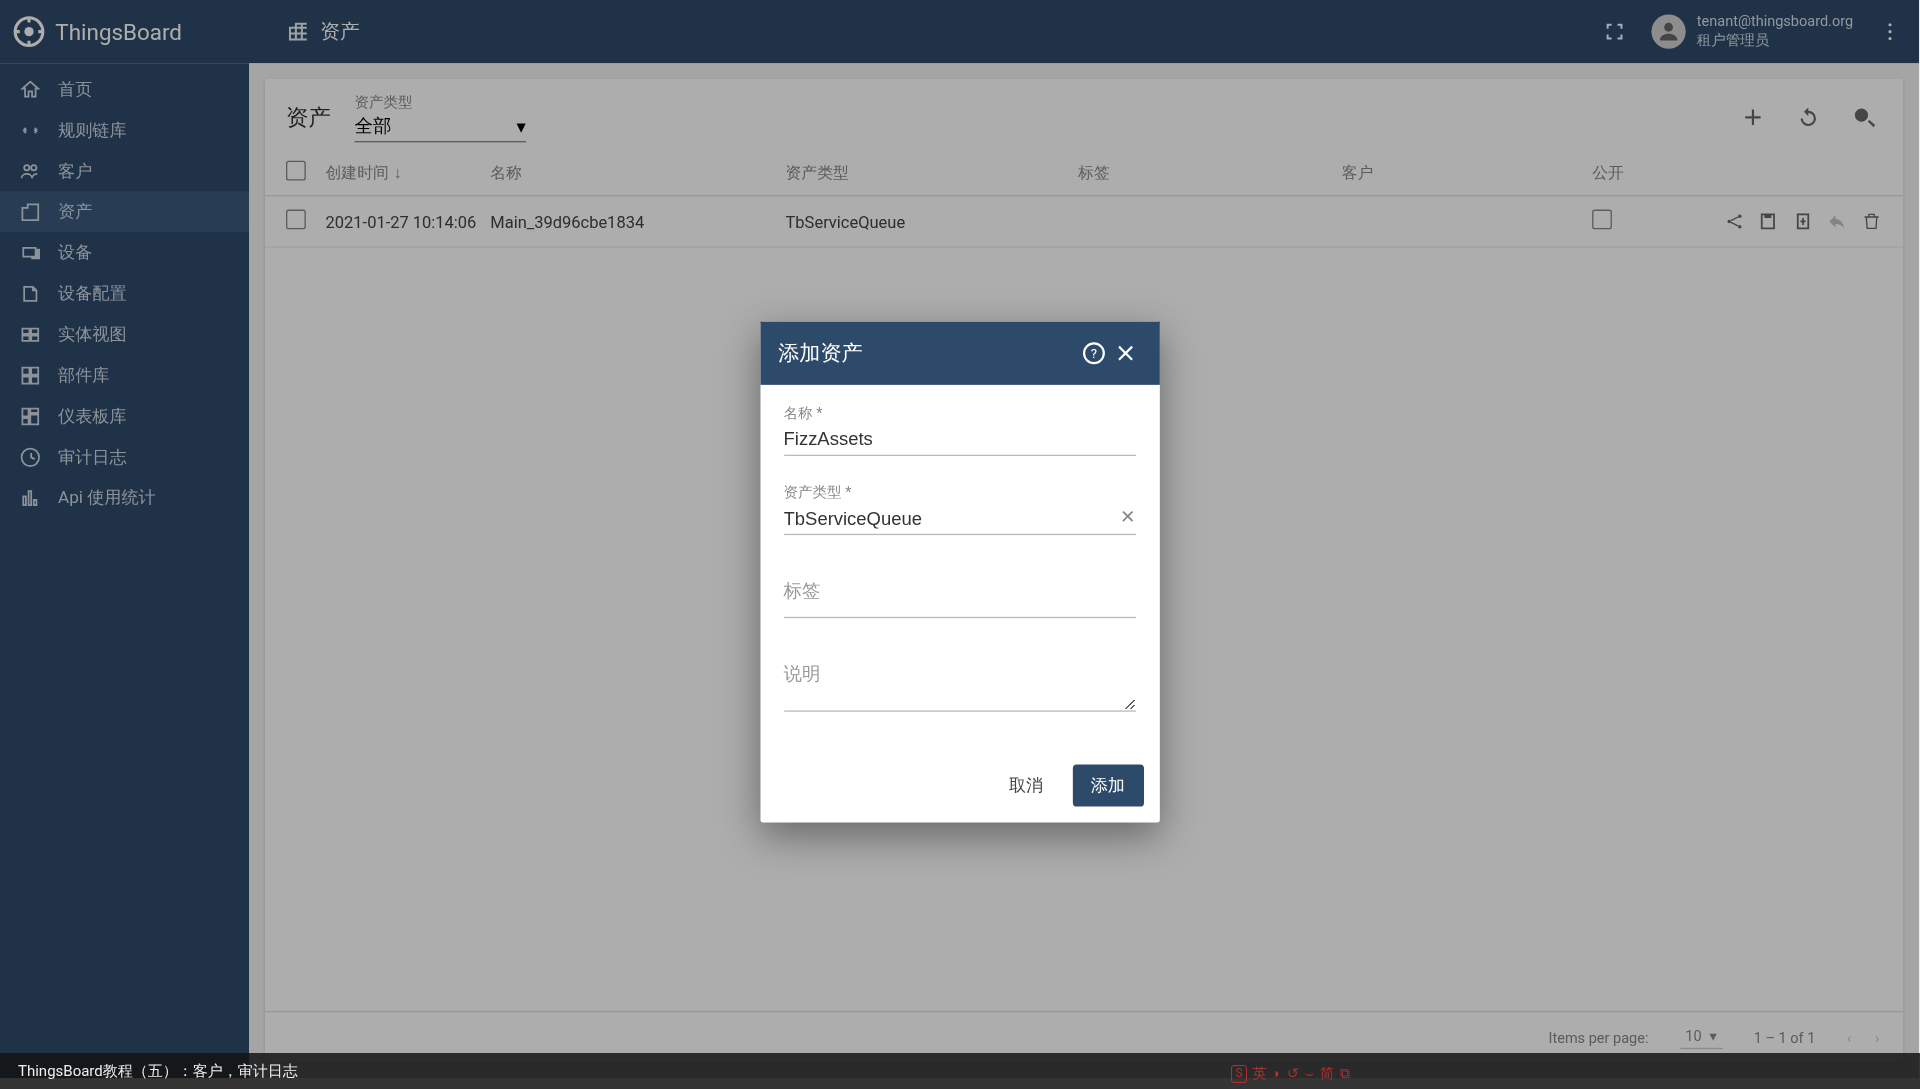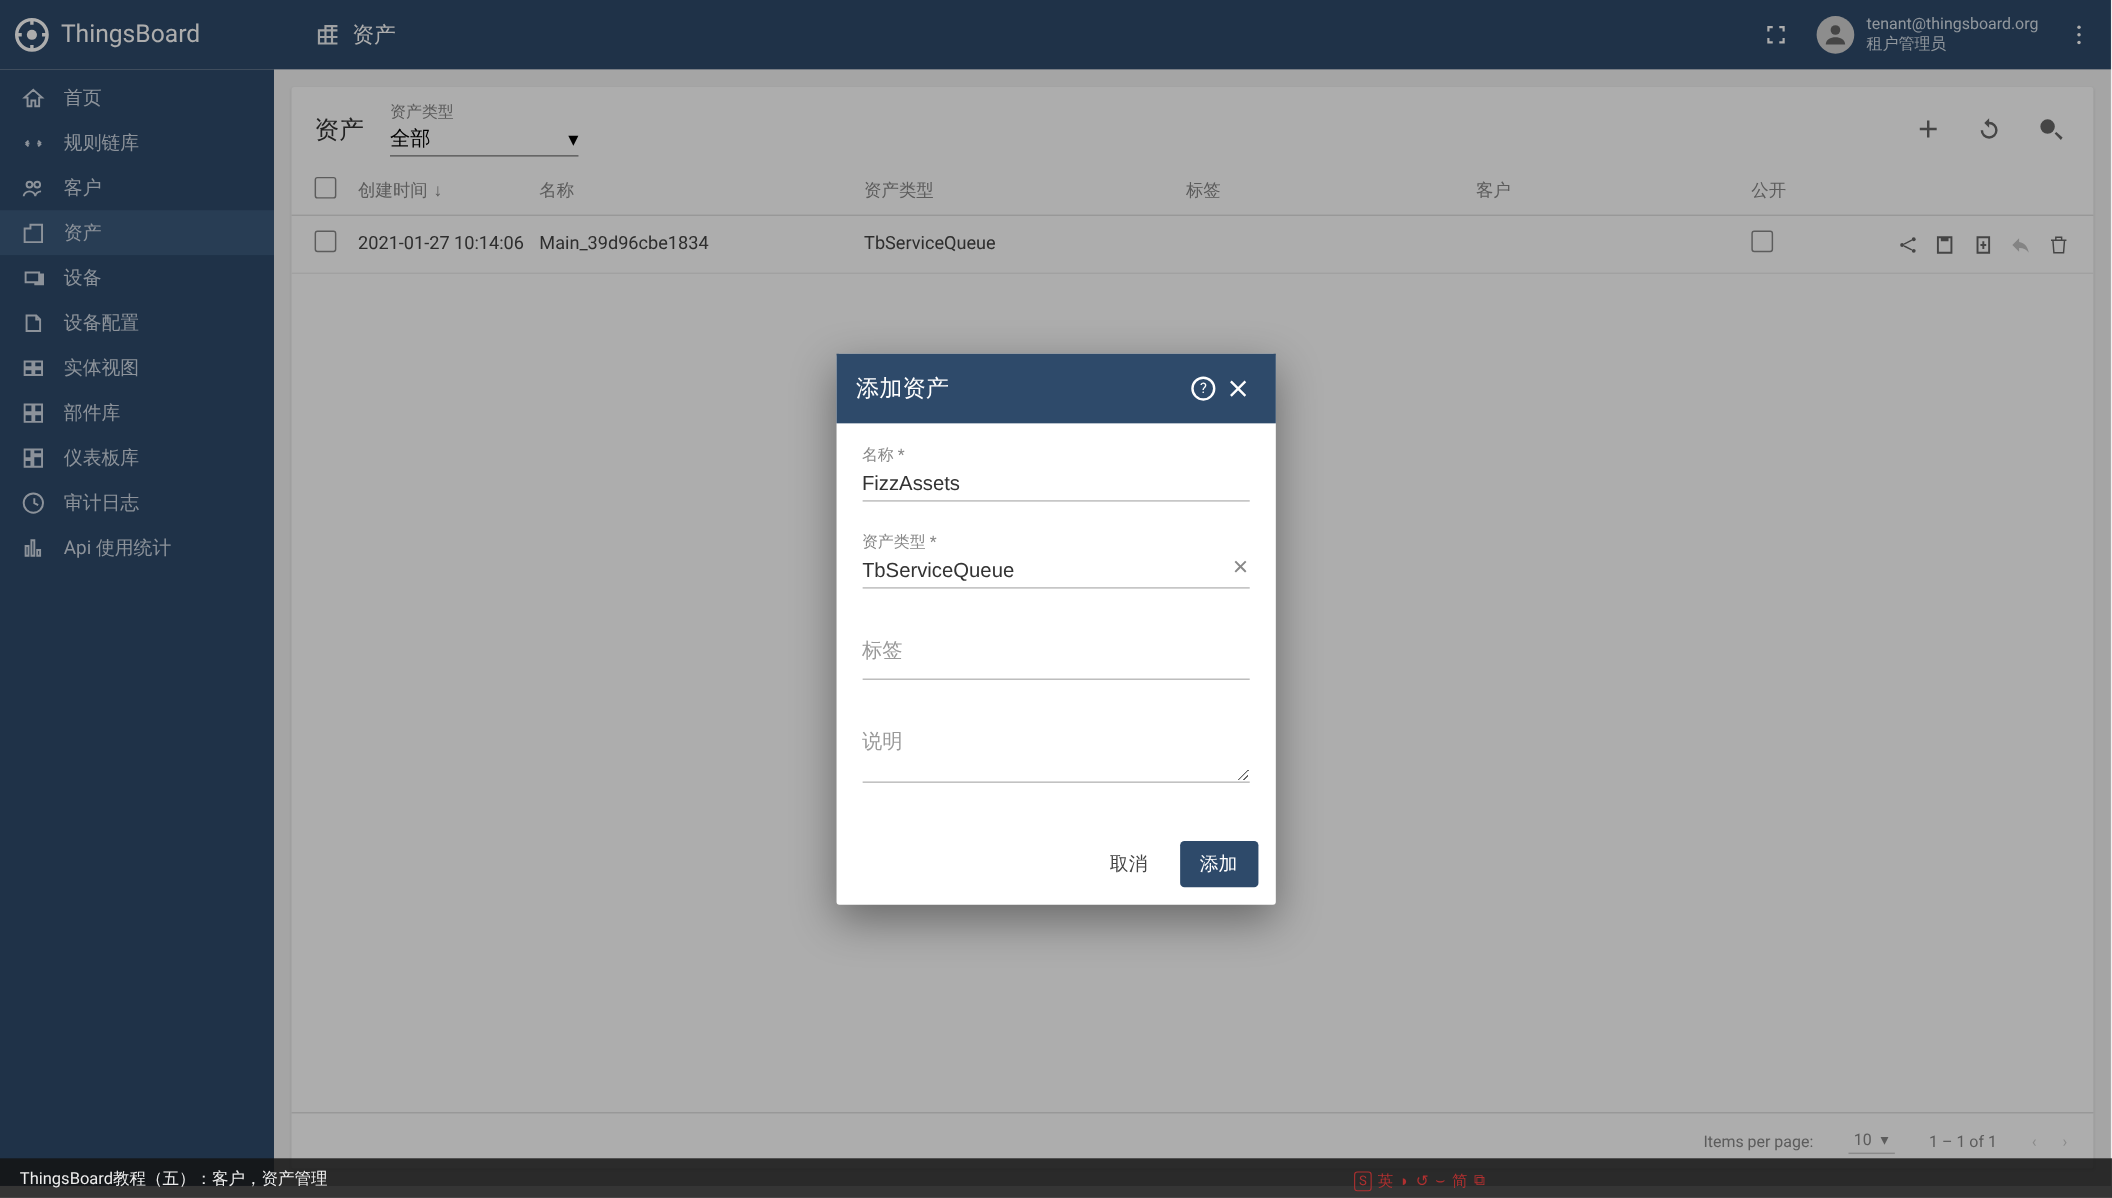--- a/index.html
+++ b/index.html
@@ -583,21 +583,21 @@
       </div>
       <div class="dialog-actions">
         <button class="btn-flat">取消</button>
         <button class="btn-primary">添加</button>
       </div>
     </div>
   </div>
 </div>
 
 <div class="caption-bar">
-  <span>ThingsBoard教程（五）：客户，资产管理</span>
+  <span>ThingsBoard教程（五）：客户，审计日志</span>
 </div>
 <div class="ime-bar">
   <span style="border:1px solid #b03030;border-radius:3px;padding:0 3px;font-size:12px">S</span>
   <span>英</span>
   <span>◗</span>
     <span>↺</span>
     <span>⌣</span>
   <span>简</span>
   <span>⧉</span>
 </div>

